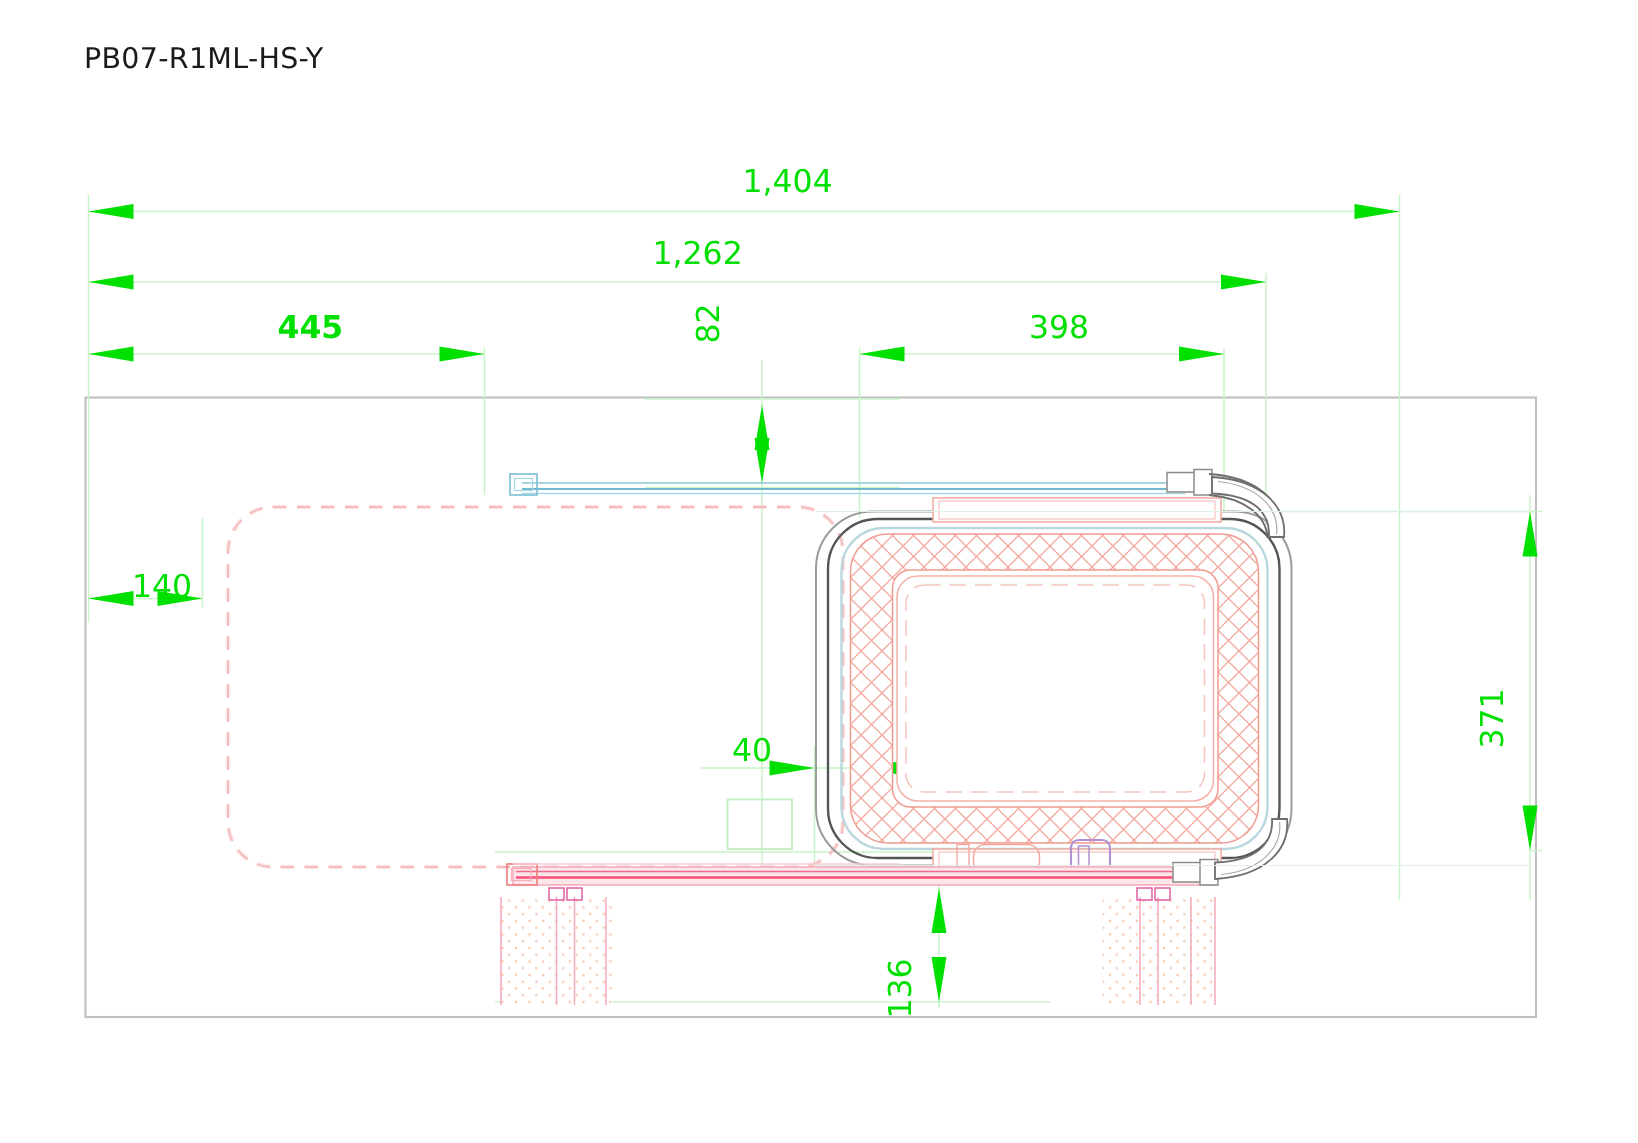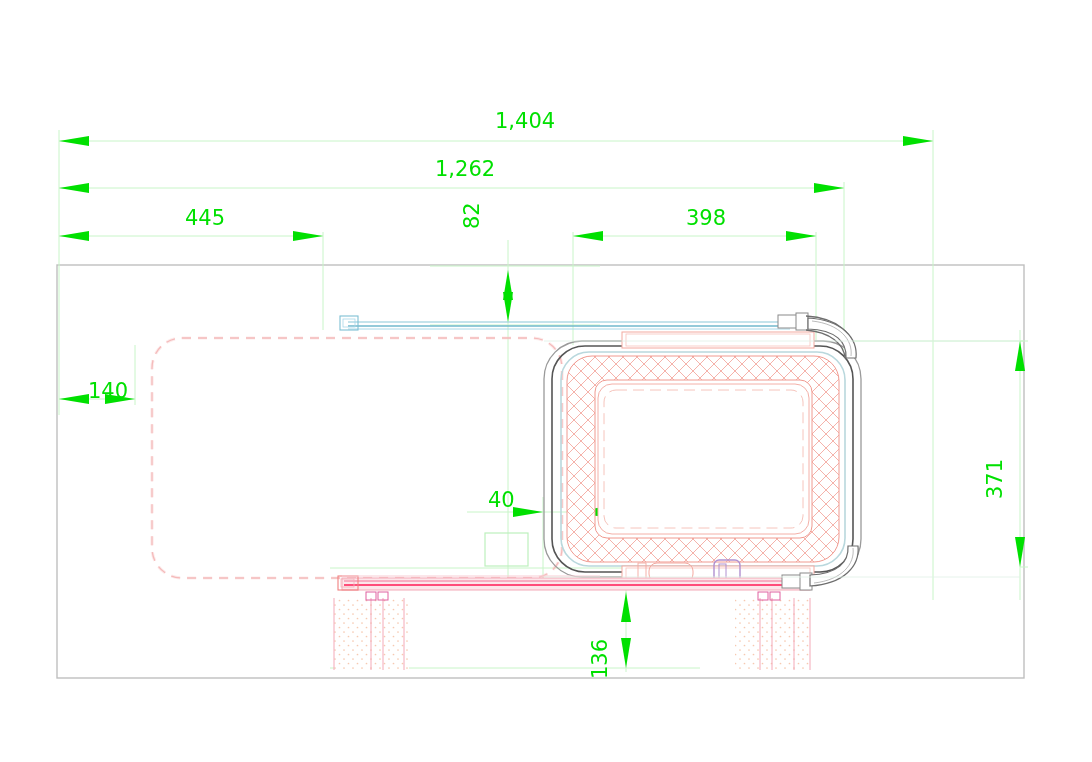--- a/index.html
+++ b/index.html
@@ -45,20 +45,21 @@
   .dimtext.vert {
     transform: rotate(-90deg);
     transform-origin: left bottom;
   }
 </style>
 </head>
 <body>
 
 <div id="canvas">
 
+  <div id="title">PB07-R1ML-HS-Y</div>
 
   <svg class="drawing" viewBox="0 0 1092 762" xmlns="http://www.w3.org/2000/svg">
     <defs>
 
       <pattern id="xhatch" width="22" height="22" patternUnits="userSpaceOnUse">
         <rect width="22" height="22" fill="#ffffff"></rect>
         <path d="M0,0 L22,22 M22,0 L0,22" stroke="#f4a9a0" stroke-width="1"></path>
       </pattern>
       <pattern id="xhatchSm" width="14" height="14" patternUnits="userSpaceOnUse">
         <rect width="14" height="14" fill="#ffffff"></rect>
@@ -276,21 +277,21 @@
     <g stroke="#dff0e6" stroke-width="0.8">
       <line x1="544" y1="341" x2="1020" y2="341"></line>
       <line x1="544" y1="577" x2="1020" y2="577"></line>
     </g>
   </svg>
 
   <div class="dimtext" style="left:495px; top:111px;">1,404</div>
 
   <div class="dimtext" style="left:435px; top:159px;">1,262</div>
 
-  <div class="dimtext" style="left:185px; top:208px;">445</div>
+  <div class="dimtext" style="left:185px; top:208px;font-weight:bold;">445</div>
 
   <div class="dimtext vert" style="left:483px; top:208px;">82</div>
 
   <div class="dimtext" style="left:686px; top:208px;text-align:right;">398</div>
 
   <div class="dimtext" style="left:88px; top:381px;">140</div>
 
   <div class="dimtext" style="left:468px; top:490px;margin-left:20px;">40</div>
 
   <div class="dimtext vert" style="left:1006px; top:478px;">371</div>

